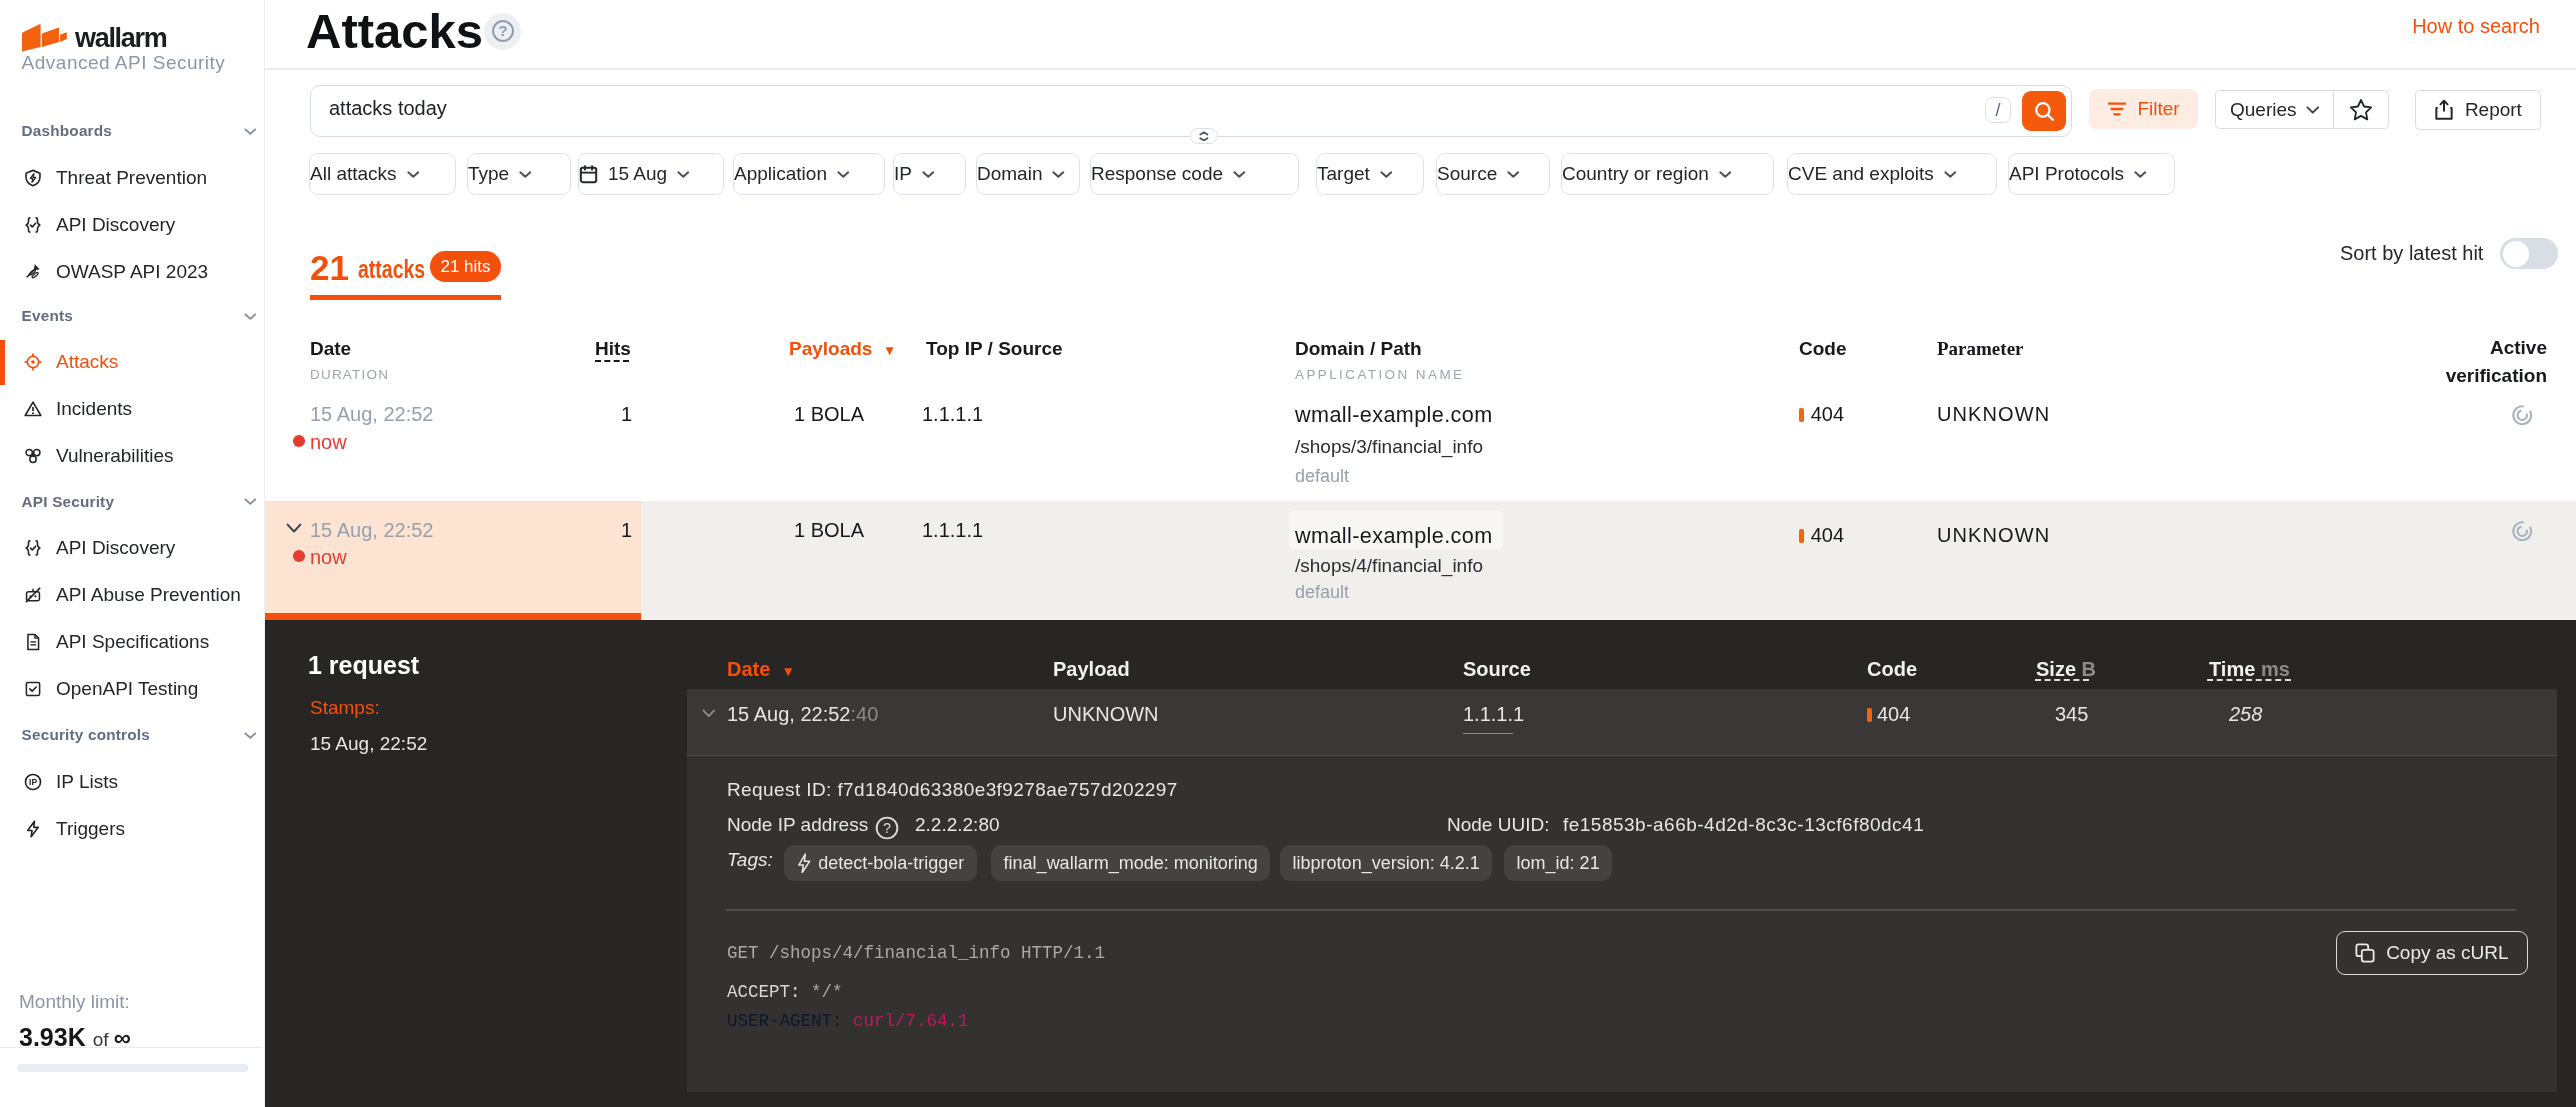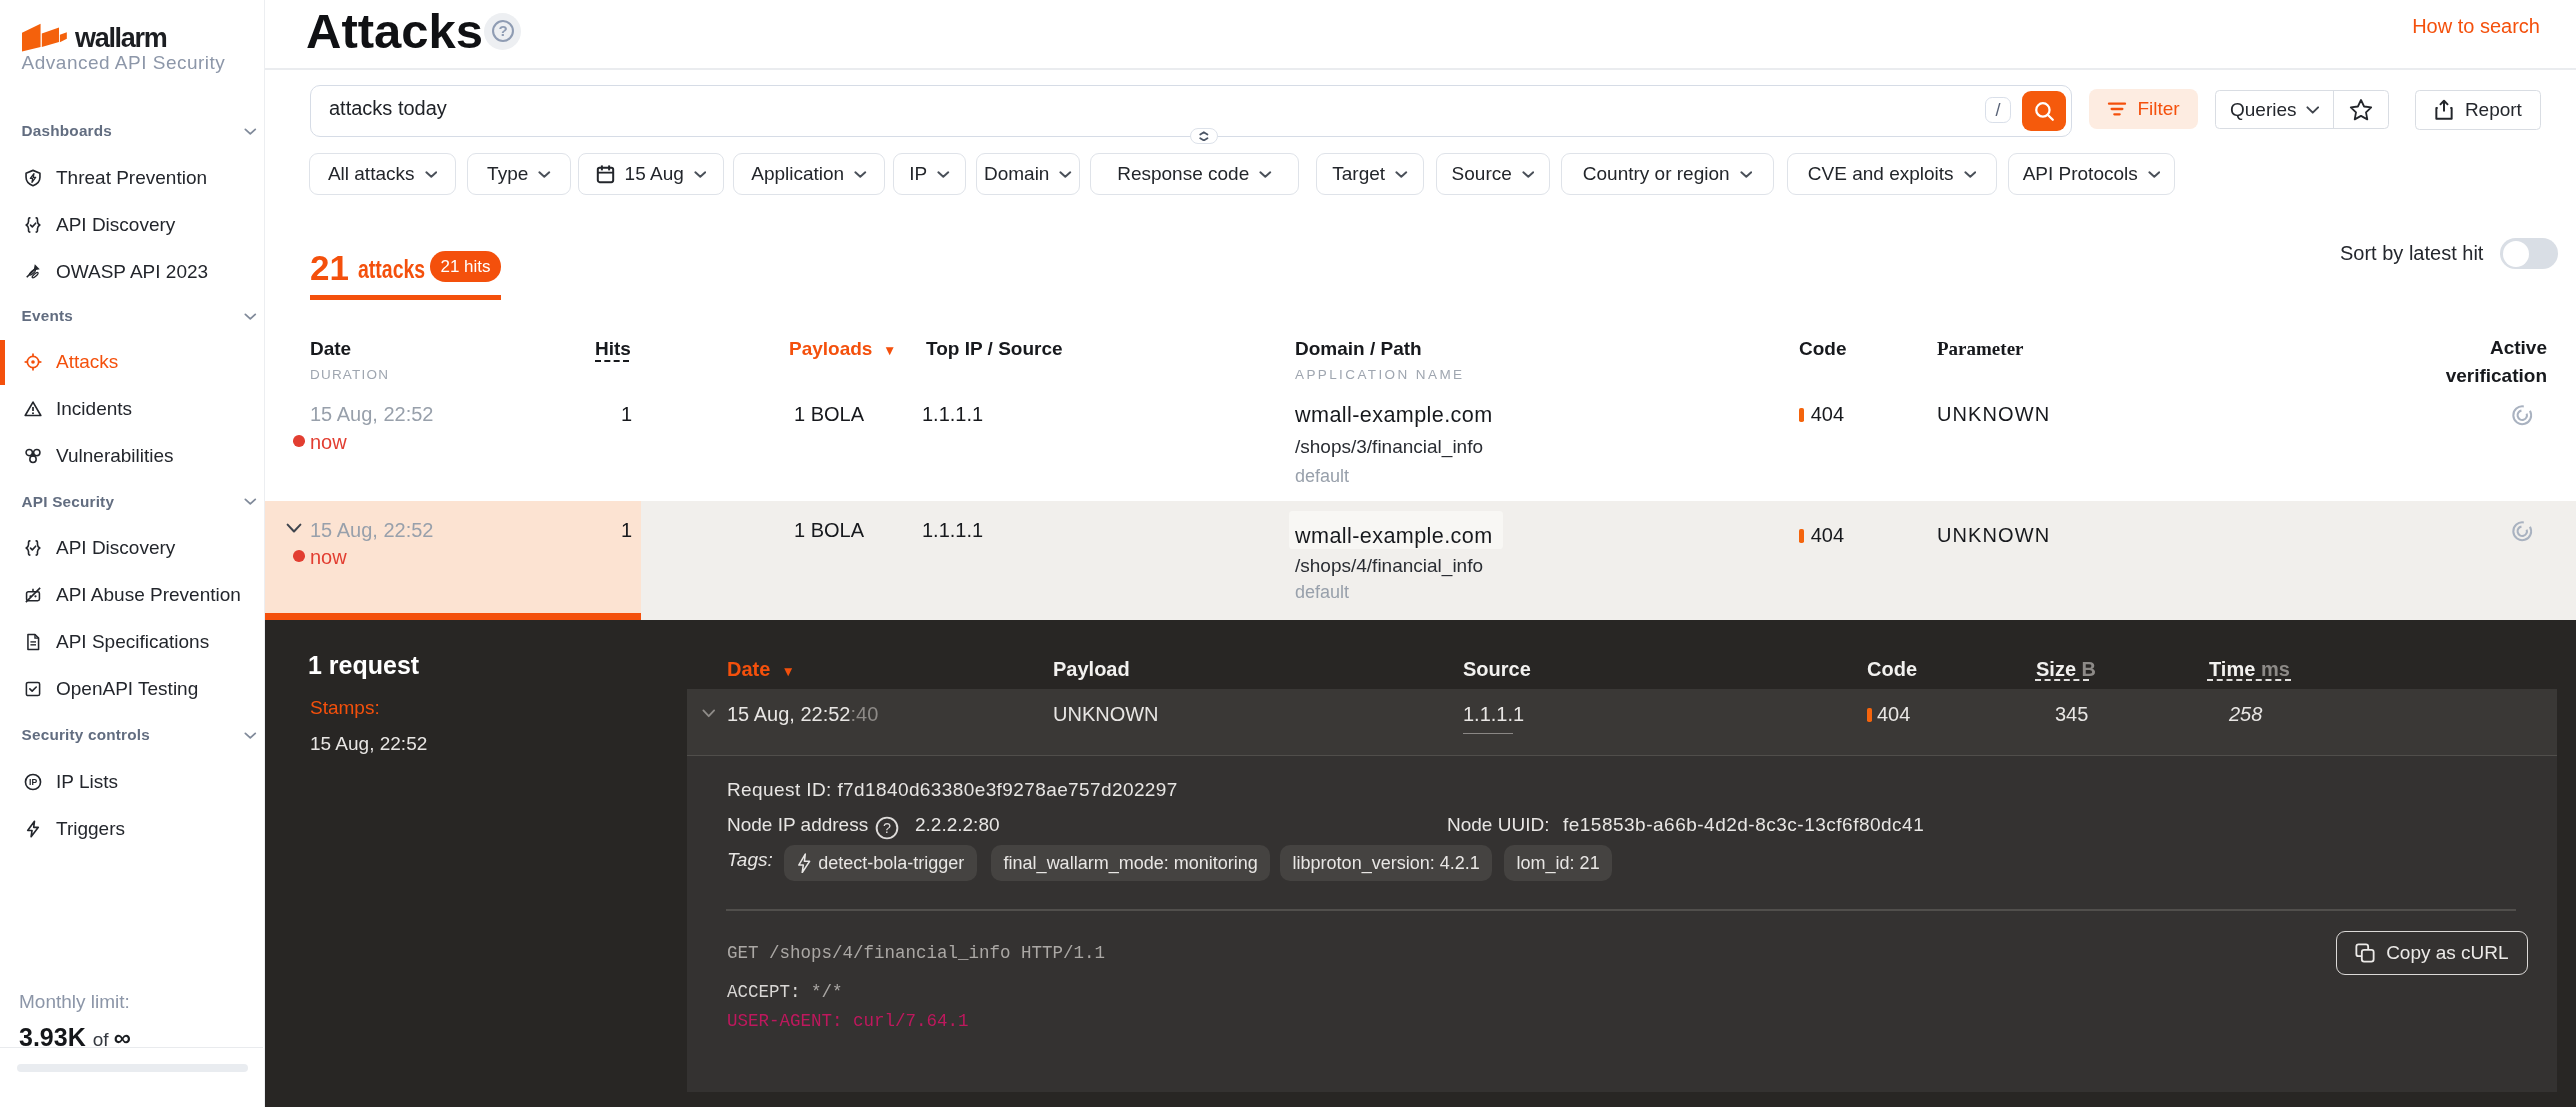--- a/index.html
+++ b/index.html
@@ -41,21 +41,21 @@
   #queries-grp { left:2215px; top:90px; width:174px; height:39px; border:1.8px solid #d9dde3; border-radius:4.5px;
      display:flex; background:#fff; }
   #queries-grp .q { width:118px; display:flex; align-items:center; justify-content:center; gap:9px;
      border-right:1.8px solid #d9dde3; font-size:19px; color:#24272d; }
   #queries-grp .s { flex:1; display:flex; align-items:center; justify-content:center; }
   #report-btn { left:2415px; top:90px; width:126px; height:40px; border:1.8px solid #d9dde3; border-radius:4.5px;
      display:flex; align-items:center; justify-content:center; gap:10.8px; font-size:19px; color:#24272d; background:#fff;}
 
   
   .chip { top:153px; height:42px; border:1.8px solid #dfe3e9; border-radius:9px; background:#fff;
-     display:flex; align-items:center; justify-content:center; gap:10px; font-size:19px; color:#23262b; }
+     display:flex; align-items:center; gap:10px; font-size:19px; color:#23262b; }
   .chip svg.car { margin-top:1.8px; }
 
   
   #tab21 { left:310px; top:248px; font-size:35px; font-weight:700; color:#f4500c; }
   #tabatt { left:358px; top:255px; font-size:25px; font-weight:700; color:#f4500c; transform:scaleX(.78); transform-origin:0 0; }
   #hitpill { left:430px; top:251px; width:71px; height:31px; border-radius:15.3px; background:#f4500c;
      color:#fff; font-size:17px; display:flex; align-items:center; justify-content:center; }
   #tabline { left:310px; top:295px; width:191px; height:5.4px; background:#f4500c; }
   #sortlbl { left:2340px; top:242px; font-size:20px; color:#24272d; }
   #toggle { left:2500px; top:238px; width:58px; height:31px; border-radius:16px; background:#d9dee5; }
@@ -301,21 +301,21 @@
           <path d="M9.2 1.2 L2 13.4 H7 L5.8 21.8 L14 9.2 H8.2 Z" fill="none" stroke="#e8e6e4" stroke-width="1.7" stroke-linejoin="round"></path>
         </svg>detect-bola-trigger</div>
     <div class="pill" style="left:991px;">final_wallarm_mode: monitoring</div>
     <div class="pill" style="left:1280px;">libproton_version: 4.2.1</div>
     <div class="pill" style="left:1504px;">lom_id: 21</div>
 
     <div class="abs" id="dark-div2"></div>
 
     <div class="abs mono" style="left:727px; top:943px; color:#aba8a5;">GET /shops/4/financial_info HTTP/1.1</div>
     <div class="abs mono" style="left:727px; top:982px;"><span style="color:#d9d7d5;">ACCEPT:</span><span style="color:#aba8a5;"> */*</span></div>
-    <div class="abs mono" style="left:727px; top:1011px;"><span style="color:#be185d;text-align:right;">USER-AGENT:</span><span style="color:#be185d;text-align:right;"> curl/7.64.1</span></div>
+    <div class="abs mono" style="left:727px; top:1011px;"><span style="color:#0f172a;text-align:right;">USER-AGENT:</span><span style="color:#be185d;text-align:right;"> curl/7.64.1</span></div>
     <div class="abs" id="curl-btn">
       <svg width="20" height="20" viewBox="0 0 22 22">
           <rect x="1.5" y="1.5" width="13" height="13" rx="2.5" fill="none" stroke="#eceae8" stroke-width="2"></rect>
           <rect x="7.5" y="7.5" width="13" height="13" rx="2.5" fill="#343231" stroke="#eceae8" stroke-width="2"></rect>
         </svg>
       Copy as cURL
     </div>
   </div>
 
   <div class="abs" id="sidebar">

